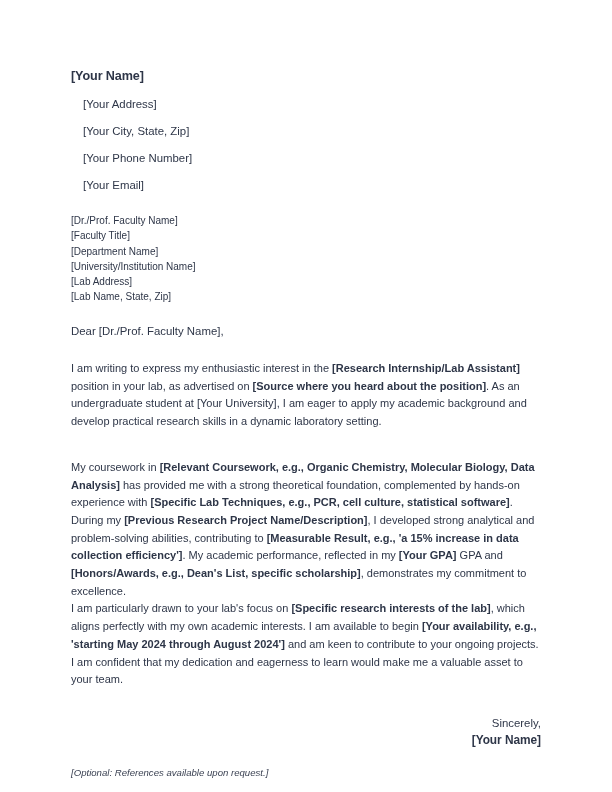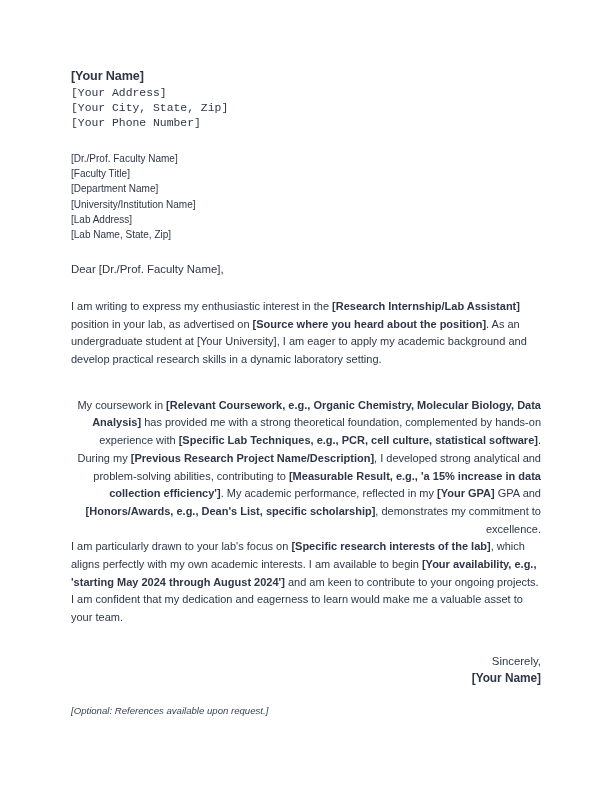--- a/index.html
+++ b/index.html
@@ -33,22 +33,21 @@
   .sender-name {
     font-size: 12.6px;
     font-weight: bold;
     line-height: 17px;
     margin: 0 0 1px 0;
     letter-spacing: -0.1px;
   }
   .sender-line {
     font-size: 11.4px;
     line-height: 15.1px;
-    margin: 0;
-    font-family: Liberation Mono, monospace;
+    margin: 12px;
   }
 
   
   .date-row {
     margin-top: 22px;
     text-align: right;
     font-size: 11.4px;
     line-height: 15.1px;
   }
 
@@ -70,21 +69,21 @@
   }
 
   
   .para {
     font-size: 11px;
     line-height: 17.7px;
     margin: 0;
     text-align: left;
   }
   .para.first { margin-top: 21px; }
-  .para.gap-large { margin-top: 28px; text-align: right; }
+  .para.gap-large { margin-top: 28px; }
   .para.gap-none { margin-top: 0px; }
   .para b, .para strong {
     font-weight: bold;
   }
 
   
   .closing {
     margin-top: 26px;
     text-align: right;
   }
@@ -115,20 +114,21 @@
 <body>
 
 <div class="page">
   <div class="content">
 
     <div>
       <p class="sender-name">[Your Name]</p>
       <p class="sender-line">[Your Address]</p>
       <p class="sender-line">[Your City, State, Zip]</p>
       <p class="sender-line">[Your Phone Number]</p>
+      <p class="sender-line">[Your Email]</p>
     </div>
 
 
     <div class="recipient">
       <p class="recipient-line">[Dr./Prof. Faculty Name]</p>
       <p class="recipient-line">[Faculty Title]</p>
       <p class="recipient-line">[Department Name]</p>
       <p class="recipient-line">[University/Institution Name]</p>
       <p class="recipient-line">[Lab Address]</p>
       <p class="recipient-line">[Lab Name, State, Zip]</p>

